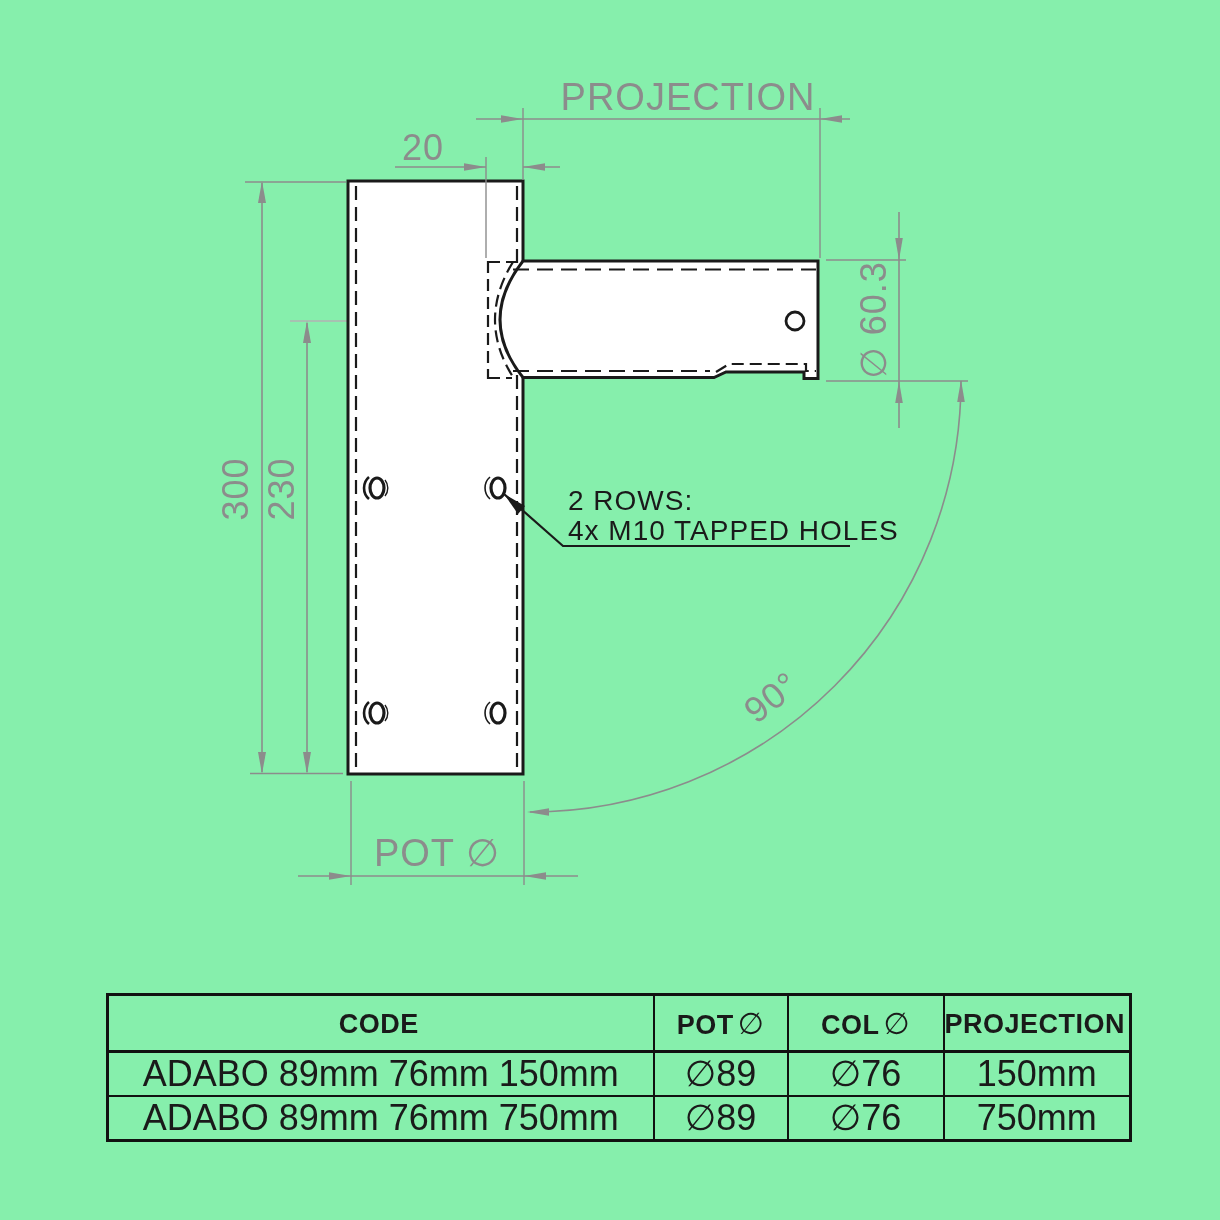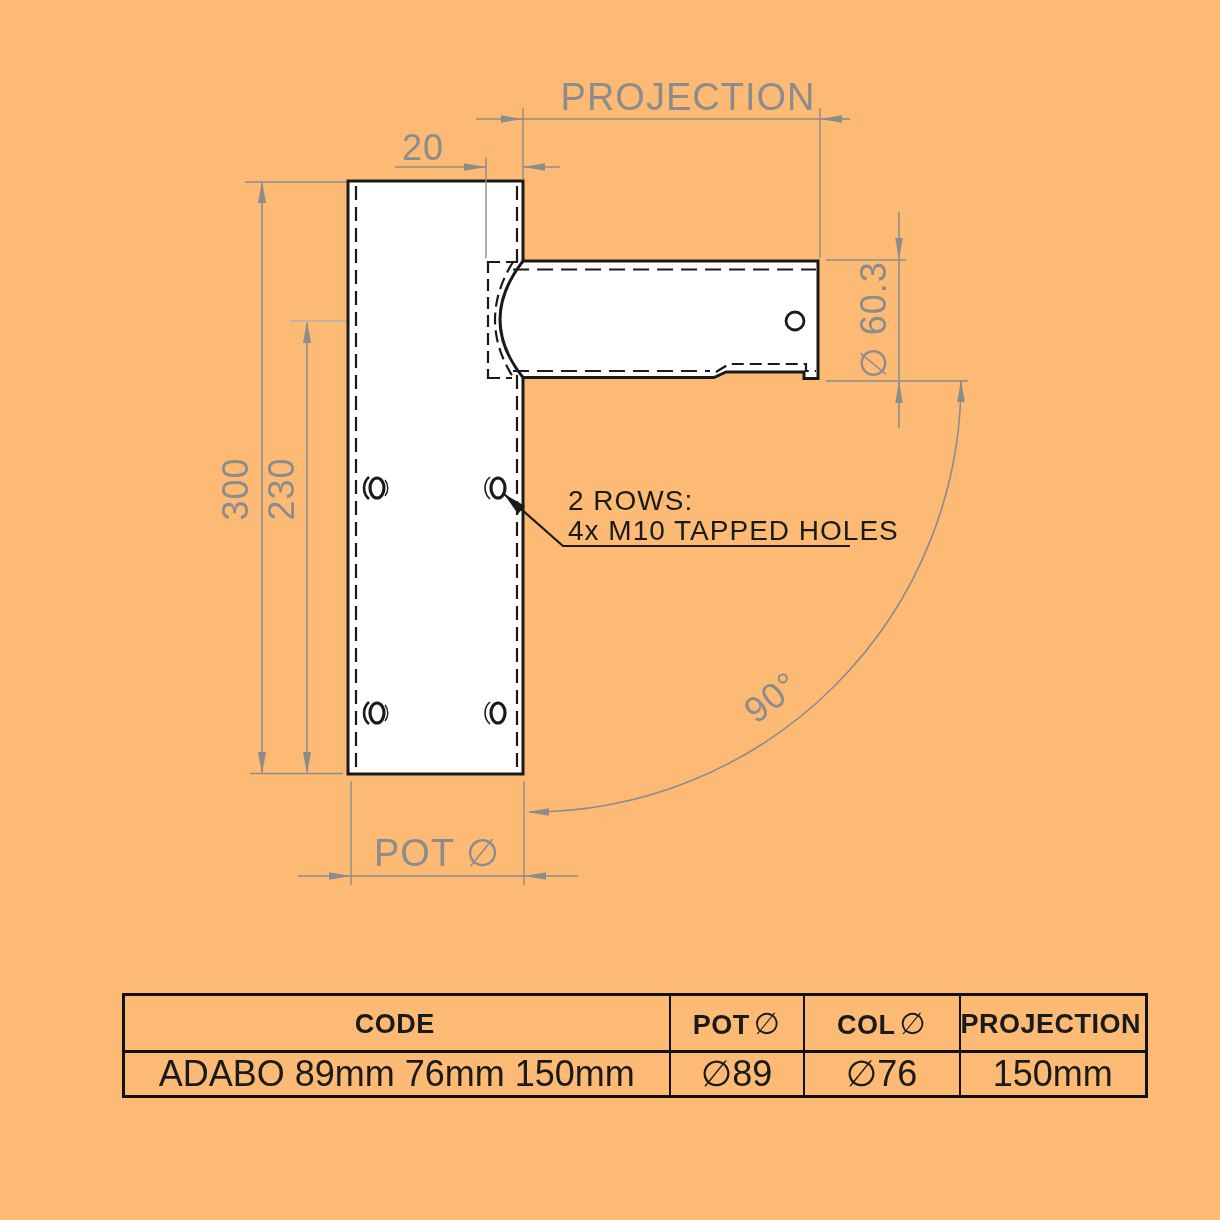--- a/index.html
+++ b/index.html
@@ -1,23 +1,23 @@
 <!DOCTYPE html>
 <html><head>
 <meta charset="utf-8">
 <style>
   html,body{margin:0;padding:0;background:#ffffff;}
-  .page{position:relative;width:1220px;height:1220px;background:#fdba74;overflow:hidden;
+  .page{position:relative;width:1220px;height:1220px;background:#86efac;overflow:hidden;
         font-family:"Liberation Sans","DejaVu Sans",sans-serif;}
   svg{position:absolute;left:0;top:0;}
   svg text{font-family:"Liberation Sans","DejaVu Sans",sans-serif;}
   .dimtxt{fill:#8c8c8c;letter-spacing:1px;}
   .notetxt{fill:#1a1a1a;letter-spacing:1px;}
 
-  table.spec{position:absolute;left:122px;top:993px;border-collapse:collapse;
+  table.spec{position:absolute;left:106px;top:993px;border-collapse:collapse;
              table-layout:fixed;color:#1a1a1a;}
   table.spec{border:3px solid #111;}
   table.spec th, table.spec td{border:2px solid #111;text-align:center;vertical-align:middle;padding:0;}
   table.spec th{height:54px;font-size:27px;font-weight:bold;letter-spacing:0.5px;border-bottom:3px solid #111;}
   table.spec td{height:36px;font-size:36px;font-weight:normal;}
   .dia-sym{font-weight:normal;font-size:30px;padding-left:4px;}
 </style>
 </head>
 <body>
 
@@ -135,16 +135,22 @@
         <th><span>PROJECTION</span><span class="dia-sym"></span></th>
       </tr>
     </thead>
     <tbody>
       <tr>
         <td>ADABO 89mm 76mm 150mm</td>
         <td>∅89</td>
         <td>∅76</td>
         <td>150mm</td>
       </tr>
+      <tr>
+        <td>ADABO 89mm 76mm 750mm</td>
+        <td>∅89</td>
+        <td>∅76</td>
+        <td>750mm</td>
+      </tr>
     </tbody>
   </table>
 
 </div>
 
 </body></html>

